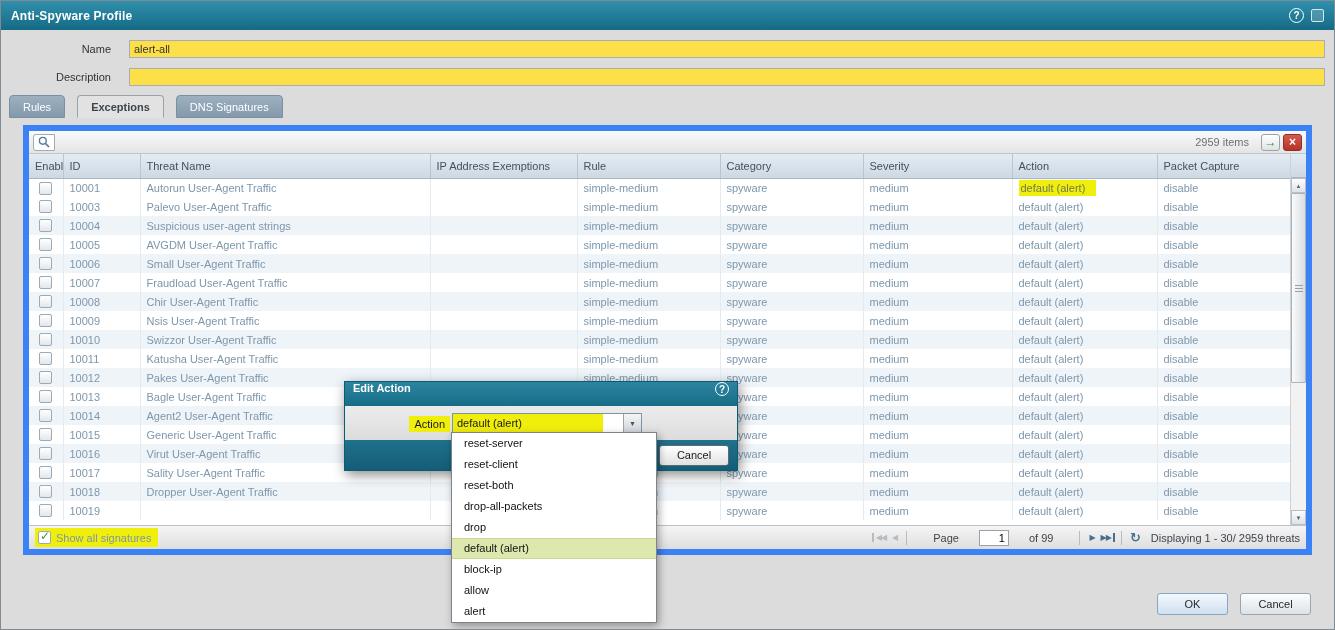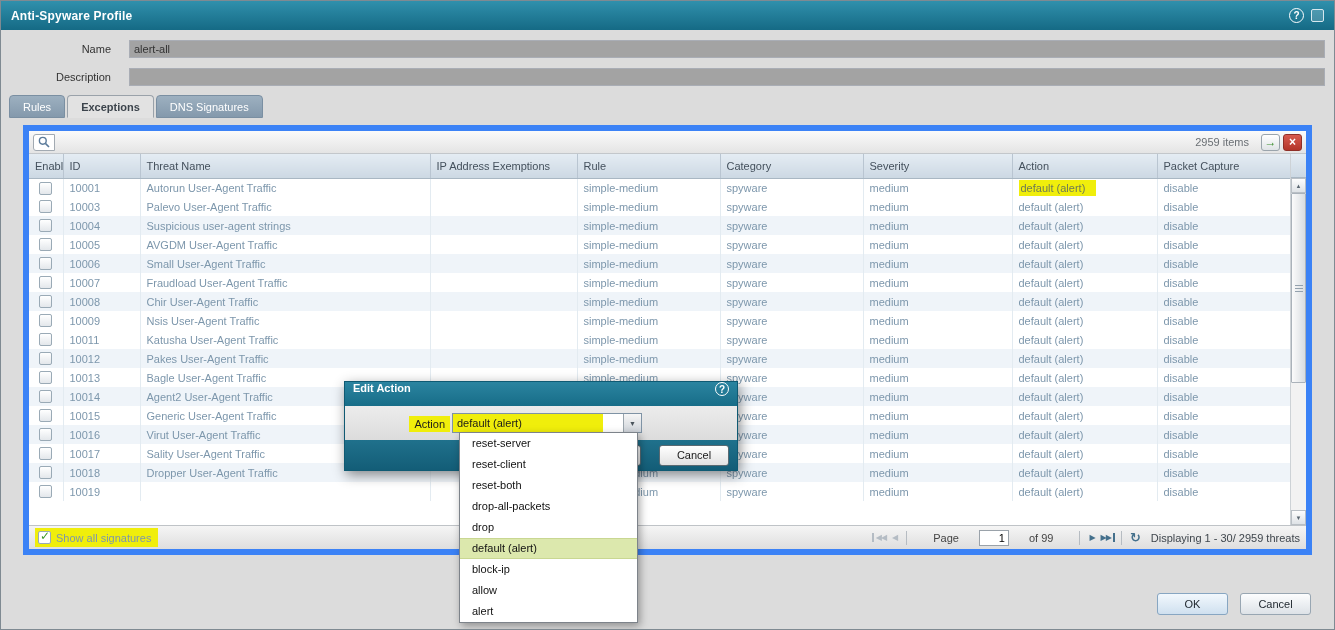--- a/index.html
+++ b/index.html
@@ -10,24 +10,24 @@
   
   .titlebar { height:29px; background:linear-gradient(to bottom,#3090ac,#156a85); display:flex; align-items:center; padding:0 10px; }
   .titlebar .title { color:#fff; font-size:12px; font-weight:bold; flex:1; letter-spacing:.2px; }
   .tb-icons { display:flex; gap:7px; align-items:center; }
   .help-circle { width:15px; height:15px; border:1px solid #fff; border-radius:50%; color:#fff; font-size:10px; font-weight:bold; display:flex; align-items:center; justify-content:center; cursor:default; }
   .win-icon { width:13px; height:13px; border:1px solid #d6e8ef; background:rgba(255,255,255,.18); border-radius:2px; }
 
   
   .form-row { display:flex; align-items:center; margin:10px 9px 0 0; }
   .form-label { width:128px; text-align:right; padding-right:18px; font-size:11px; color:#333; }
-  .form-input { flex:1; height:18px; border:1px solid #a9adb5; background:#a3a3a3; font-size:11px; padding:1px 4px; color:#333; font-family:inherit; }
-
-  
-  .tabs { display:flex; gap:2px; margin:9px 0 0 8px; }
+  .form-input { flex:1; height:18px; border:1px solid #a9adb5; background:#fde047; font-size:11px; padding:1px 4px; color:#333; font-family:inherit; }
+
+  
+  .tabs { display:flex; gap:12px; margin:9px 0 0 8px; }
   .tab { font-size:11px; padding:5px 13px 4px; border-radius:4px 4px 0 0; border:1px solid #7a8fa2; background:linear-gradient(#9db0c0,#8499ac); color:#fff; cursor:default; }
   .tab.active { background:#e2e2e2; color:#3c444c; border-color:#9aa2aa; border-bottom-color:#e2e2e2; font-weight:bold; }
 
   
   .panel { position:absolute; left:22px; right:22px; top:124px; bottom:74px; background:#f0abfc; border:6px solid #3b82f6; }
   .filter-bar { height:23px; background:linear-gradient(#fafafa,#e4e4e4); border-bottom:1px solid #c3c7cb; display:flex; align-items:center; padding:0 4px; }
   .search-box { width:22px; height:17px; border:1px solid #a2aab2; border-radius:3px 0 0 3px; background:#fff; display:flex; align-items:center; justify-content:center; }
   .filter-spacer { flex:1; }
   .items-count { color:#6a6f74; font-size:11px; margin-right:9px; }
   .mini-btn { width:19px; height:17px; border:1px solid #9aa4ac; border-radius:3px; background:linear-gradient(#fff,#dfe3e6); display:flex; align-items:center; justify-content:center; margin-left:3px; cursor:default; }
@@ -89,21 +89,21 @@
   .hl-chip { background:#f0ee0b; padding:2px 5px; font-size:11px; color:#1a1a1a; display:inline-block; }
   .combo { width:190px; height:20px; margin-left:2px; border:1px solid #7f93a5; background:#fff; display:flex; align-items:stretch; }
   .combo-text { width:150px; background:#f0ee0b; font-size:11px; color:#1a1a1a; padding:3px 0 0 4px; }
   .combo-fill { flex:1; background:#fff; }
   .combo-arrow { width:18px; border-left:1px solid #9aa4ac; background:linear-gradient(#f6f6f6,#cfd4da); display:flex; align-items:center; justify-content:center; }
   .arrow-glyph { font-size:7px; color:#4a545c; }
   .ed-footer { height:30px; background:linear-gradient(#20718c,#135d77); display:flex; align-items:center; justify-content:flex-end; gap:18px; padding-right:8px; }
   .ed-btn { width:70px; height:21px; border:1px solid #5a6a72; border-radius:3px; background:linear-gradient(#fff,#e2e2e2); font-size:11px; color:#1a1a1a; font-family:inherit; }
 
   
-  .dropdown { position:absolute; left:450px; top:431px; width:179px; z-index:50; background:#fff; border:1px solid #7d838a; box-shadow:2px 3px 8px rgba(0,0,0,.35);margin-left:8px; }
+  .dropdown { position:absolute; left:450px; top:431px; width:206px; z-index:50; background:#fff; border:1px solid #7d838a; box-shadow:2px 3px 8px rgba(0,0,0,.35); }
   .dd-item { height:21px; line-height:21px; padding-left:12px; font-size:11px; color:#111; cursor:default; }
   .dd-item.dd-selected { background:#dce8ad; border-top:1px solid #c9d792; border-bottom:1px solid #c9d792; line-height:19px; }
 </style>
 </head>
 <body>
 
 <div class="window">
 
   <div class="titlebar">
     <span class="title">Anti-Spyware Profile</span>
@@ -271,20 +271,33 @@
     </td>
     <td>10009</td>
     <td>Nsis User-Agent Traffic</td>
     <td></td>
     <td>simple-medium</td>
     <td>spyware</td>
     <td>medium</td>
     <td><span class="action-text">default (alert)</span></td>
     <td>disable</td>
   </tr>
+            <tr class="row-odd">
+    <td class="c-enable">
+      <span class="cb"></span>
+    </td>
+    <td>10010</td>
+    <td>Swizzor User-Agent Traffic</td>
+    <td></td>
+    <td>simple-medium</td>
+    <td>spyware</td>
+    <td>medium</td>
+    <td><span class="action-text">default (alert)</span></td>
+    <td>disable</td>
+  </tr>
             <tr class="row-even">
     <td class="c-enable">
       <span class="cb"></span>
     </td>
     <td>10011</td>
     <td>Katusha User-Agent Traffic</td>
     <td></td>
     <td>simple-medium</td>
     <td>spyware</td>
     <td>medium</td>

